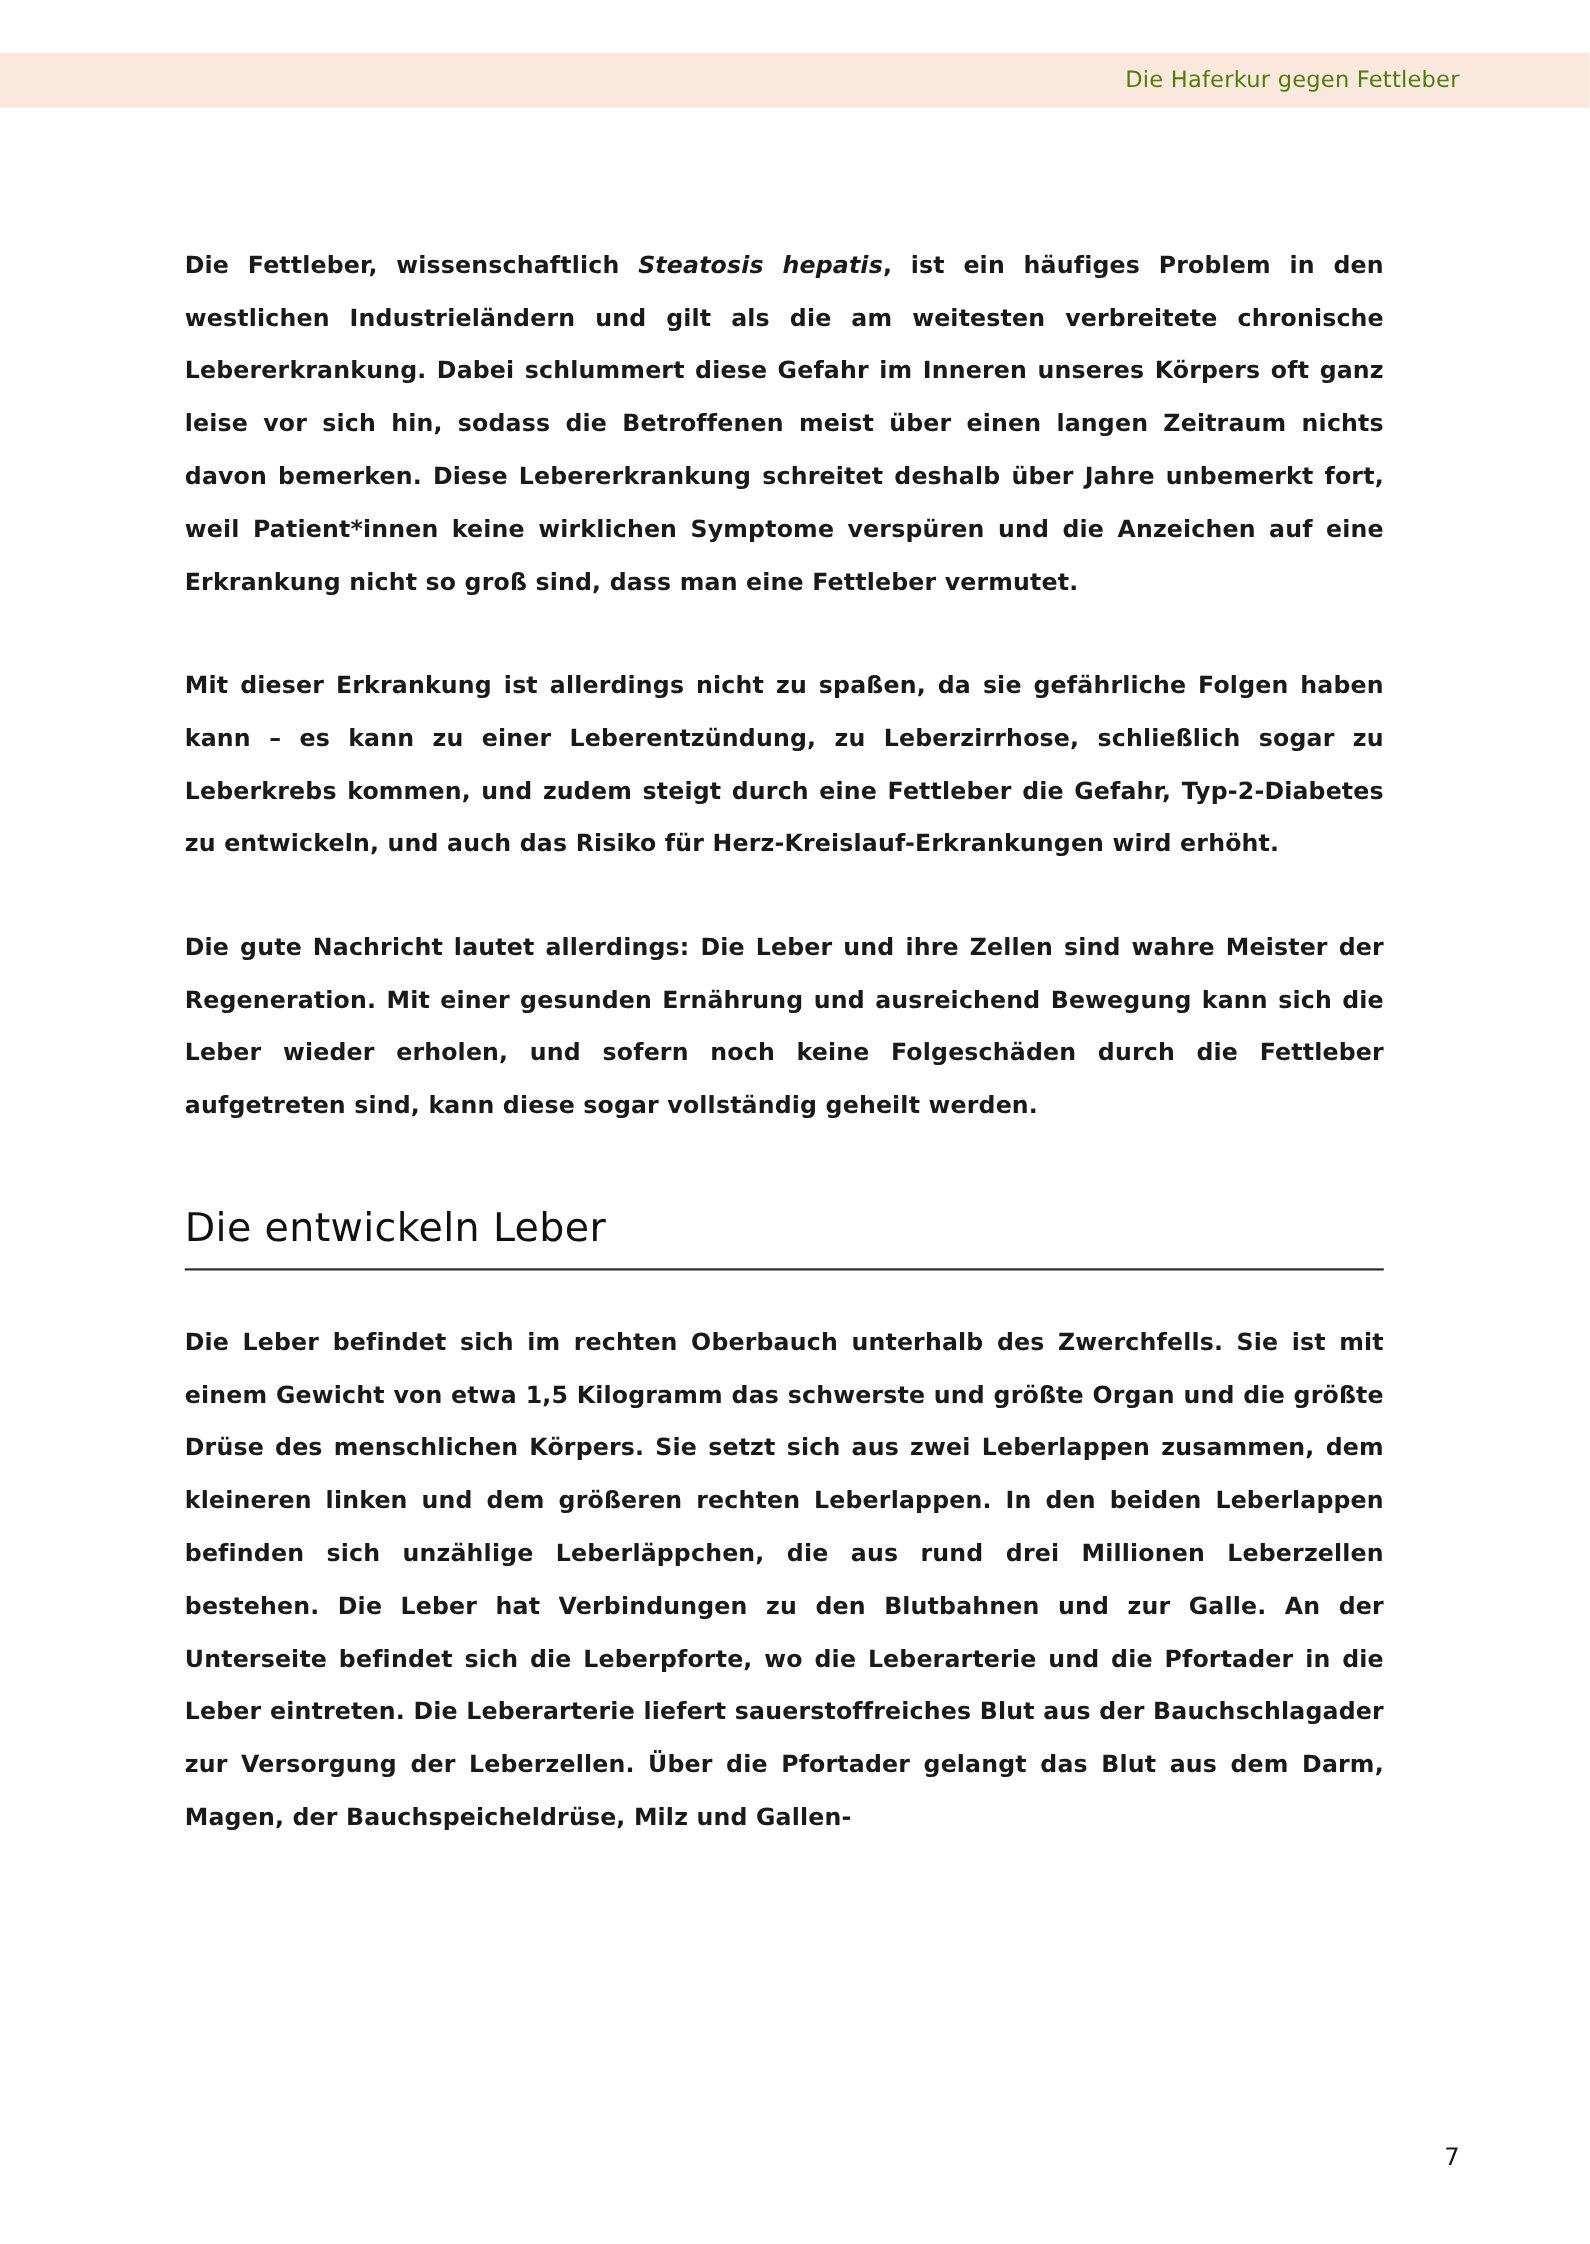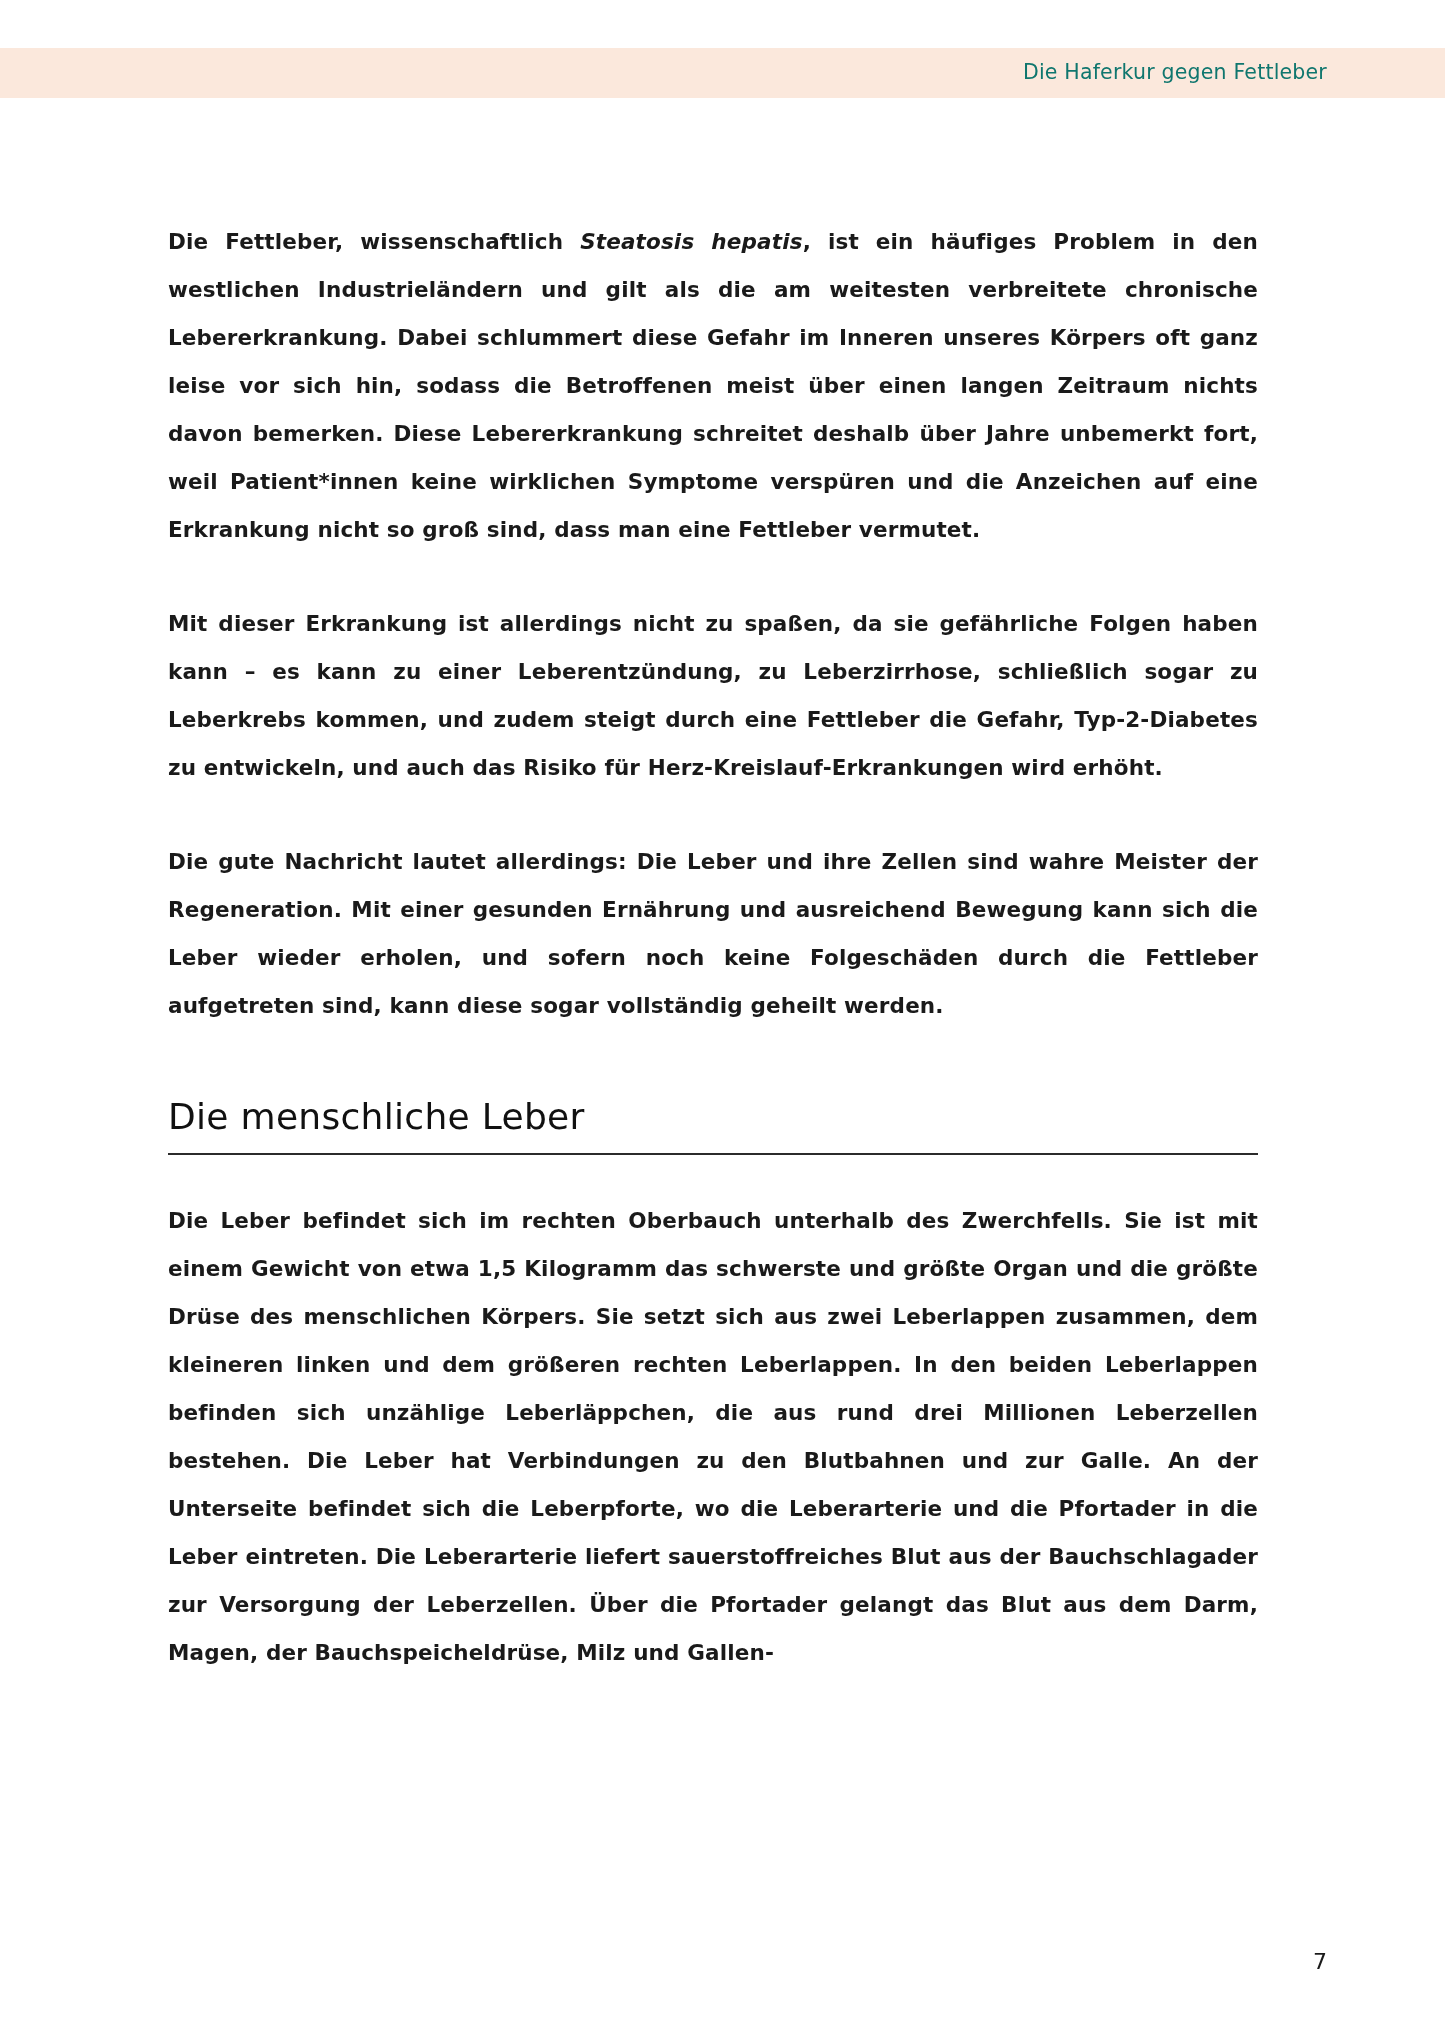--- a/index.html
+++ b/index.html
@@ -32,21 +32,21 @@
     width: 1445px;
     height: 50px;
     background: #fbe8dc;
   }
   .header-title {
     position: absolute;
     top: 60px;
     right: 118px;
     font-size: 20.5px;
     letter-spacing: 0.2px;
-    color: #0f766e;
+    color: #4d7c0f;
     font-family: "DejaVu Sans", sans-serif;
   }
 
   
   .content {
     position: absolute;
     top: 218px;
     left: 168px;
     width: 1090px;
   }
@@ -106,21 +106,21 @@
 
   <div class="content">
 
     <p class="para"><span>Die Fettleber, wissenschaftlich </span><em>Steatosis hepatis</em><span>, ist ein häufiges Problem in den westlichen Industrieländern und gilt als die am weitesten verbreitete chronische Lebererkrankung. Dabei schlummert diese Gefahr im Inneren unseres Körpers oft ganz leise vor sich hin, sodass die Betroffenen meist über einen langen Zeitraum nichts davon bemerken. Diese Lebererkrankung schreitet deshalb über Jahre unbemerkt fort, weil Patient*innen keine wirklichen Symptome verspüren und die Anzeichen auf eine Erkrankung nicht so groß sind, dass man eine Fettleber vermutet.</span></p>
 
     <p class="para">Mit dieser Erkrankung ist allerdings nicht zu spaßen, da sie gefährliche Folgen haben kann – es kann zu einer Leberentzündung, zu Leberzirrhose, schließlich sogar zu Leberkrebs kommen, und zudem steigt durch eine Fettleber die Gefahr, Typ-2-Diabetes zu entwickeln, und auch das Risiko für Herz-Kreislauf-Erkrankungen wird erhöht.</p>
 
     <p class="para">Die gute Nachricht lautet allerdings: Die Leber und ihre Zellen sind wahre Meister der Regeneration. Mit einer gesunden Ernährung und ausreichend Bewegung kann sich die Leber wieder erholen, und sofern noch keine Folgeschäden durch die Fettleber aufgetreten sind, kann diese sogar vollständig geheilt werden.</p>
 
     <div class="section">
-      <h2 class="section-title">Die menschliche Leber</h2>
+      <h2 class="section-title">Die entwickeln Leber</h2>
       <div class="rule"></div>
       <p class="para">Die Leber befindet sich im rechten Oberbauch unterhalb des Zwerchfells. Sie ist mit einem Gewicht von etwa 1,5 Kilogramm das schwerste und größte Organ und die größte Drüse des menschlichen Körpers. Sie setzt sich aus zwei Leberlappen zusammen, dem kleineren linken und dem größeren rechten Leberlappen. In den beiden Leberlappen befinden sich unzählige Leberläppchen, die aus rund drei Millionen Leberzellen bestehen. Die Leber hat Verbindungen zu den Blutbahnen und zur Galle. An der Unterseite befindet sich die Leberpforte, wo die Leberarterie und die Pfortader in die Leber eintreten. Die Leberarterie liefert sauerstoffreiches Blut aus der Bauchschlagader zur Versorgung der Leberzellen. Über die Pfortader gelangt das Blut aus dem Darm, Magen, der Bauchspeicheldrüse, Milz und Gallen-</p>
     </div>
 
   </div>
 
   <div class="folio">7</div>
 
 </div>
 

